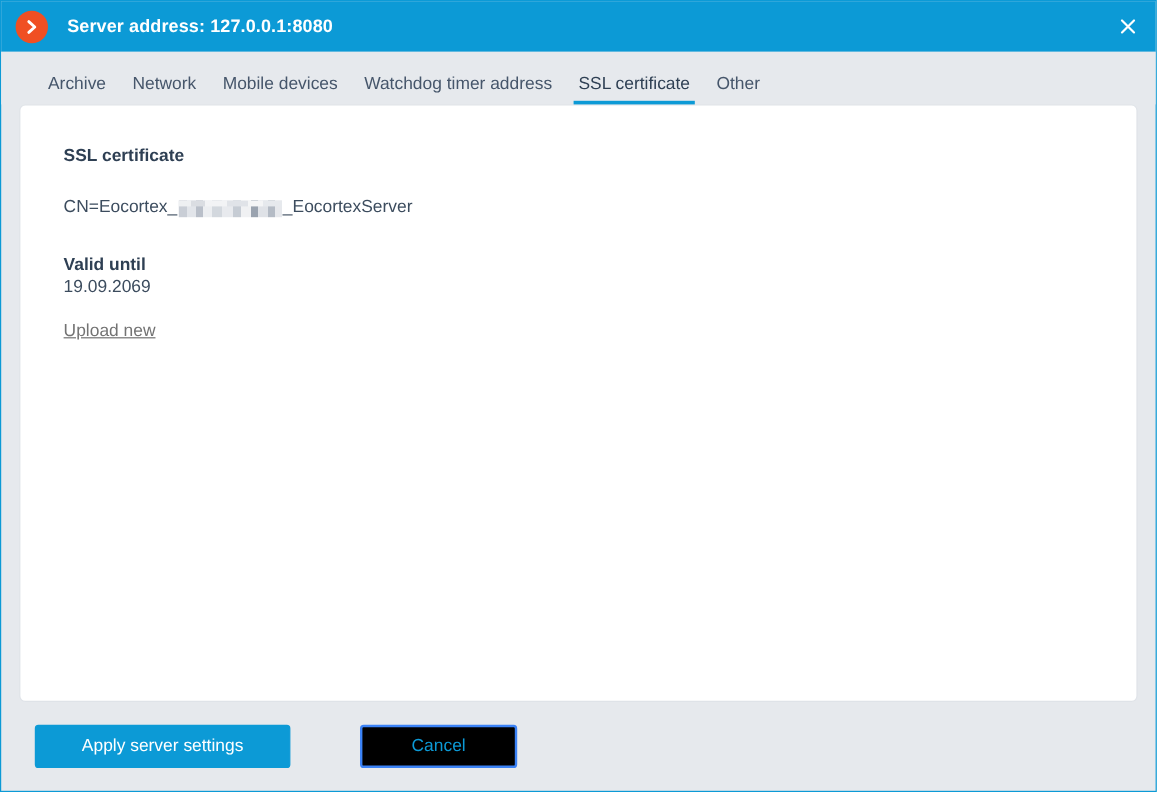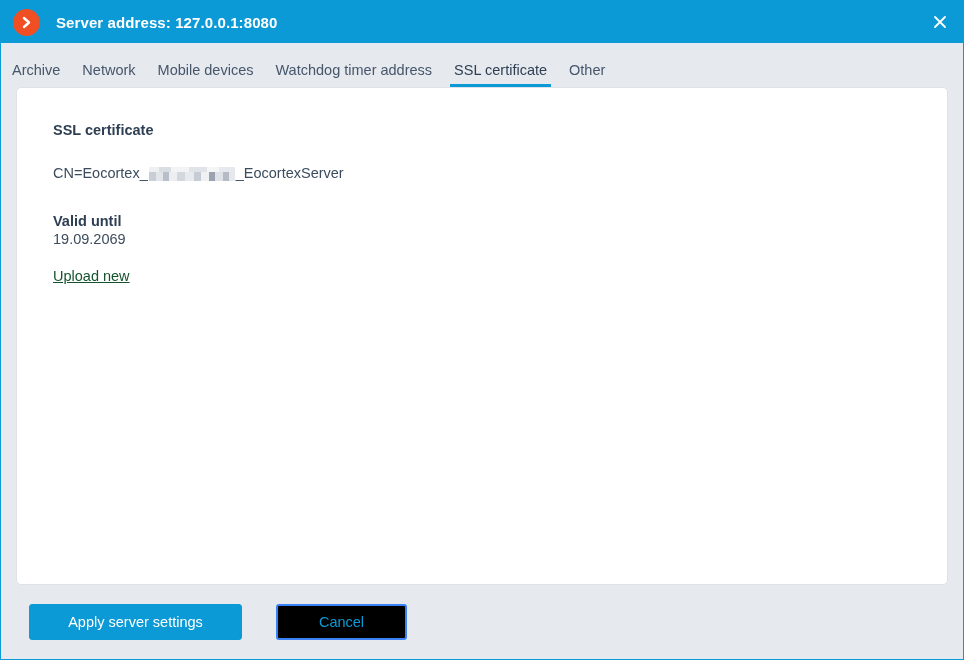--- a/index.html
+++ b/index.html
@@ -70,20 +70,21 @@
   }
   .close-button svg { display: block; }
 
   
   .tabbar {
     flex: 0 0 44px;
     height: 44px;
     background: #e6e9ed;
     display: flex;
     align-items: flex-end;
+    padding-left: 28px;
     box-sizing: border-box;
   }
   .tab {
     position: relative;
     font-size: 14.5px;
     color: #46566b;
     padding: 0 11px 10px 11px;
     cursor: pointer;
     white-space: nowrap;
     line-height: 1;
@@ -177,33 +178,34 @@
   }
   .valid-date {
     font-size: 14.5px;
     color: #3c4c5e;
     line-height: 1.25;
   }
   .upload-link {
     display: inline-block;
     margin-top: 20px;
     font-size: 14.5px;
-    color: #14532d;
+    color: #737373;
     text-decoration: underline;
     cursor: pointer;
   }
 
   
   .footer {
     flex: 0 0 74px;
     height: 74px;
     display: flex;
     align-items: center;
     padding-left: 28px;
     box-sizing: border-box;
+    gap: 24px;
   }
   .btn {
     font-family: "Liberation Sans", sans-serif;
     font-size: 14.5px;
     height: 36px;
     border-radius: 3px;
     display: inline-flex;
     align-items: center;
     justify-content: center;
     cursor: pointer;

